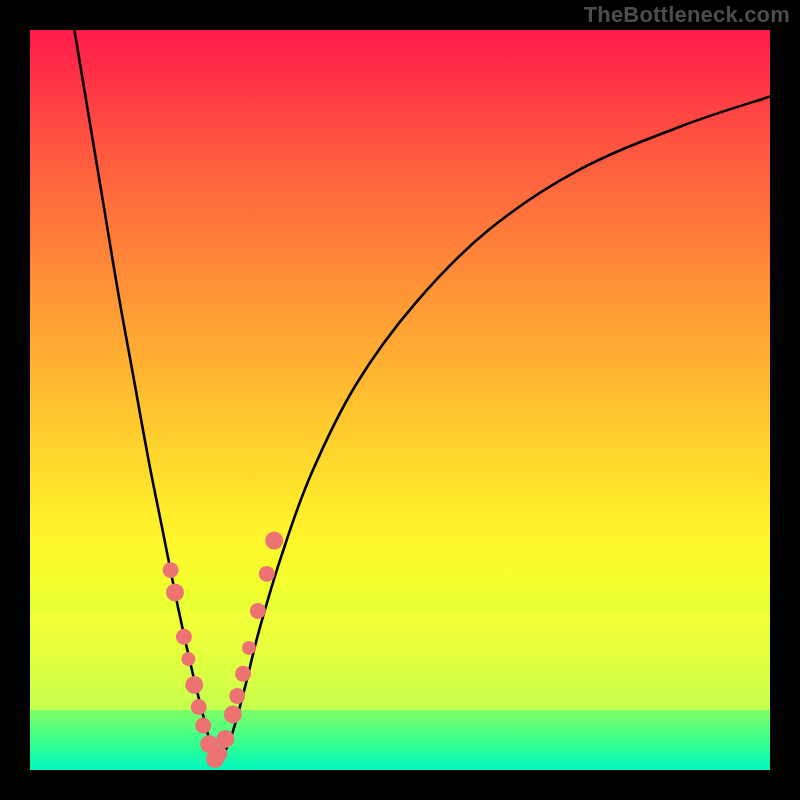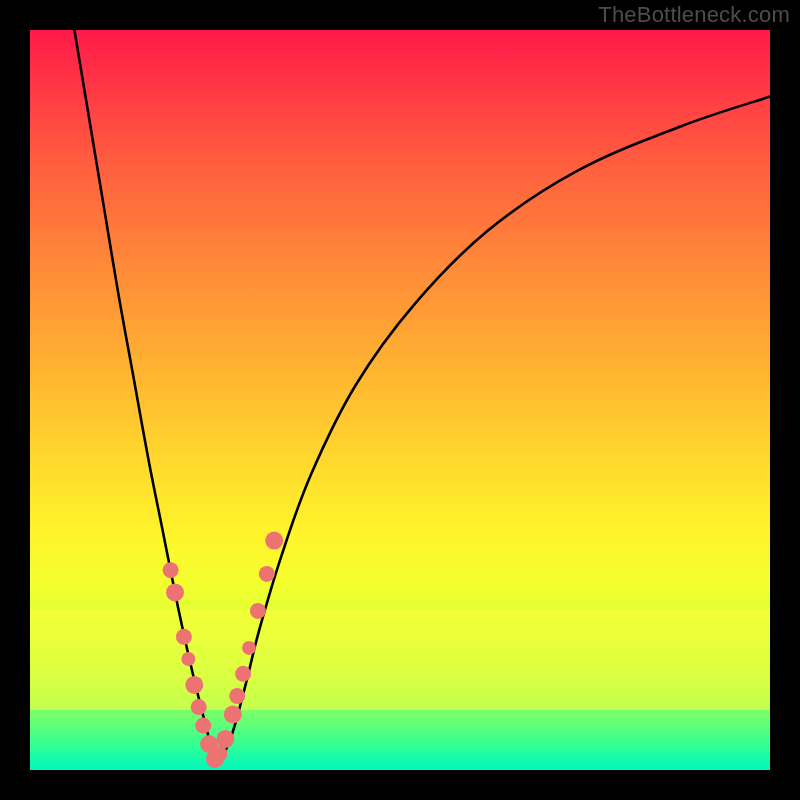--- a/index.html
+++ b/index.html
@@ -50,21 +50,21 @@
     height: 100px;
     background: #feff38;
     opacity: 0.55;
   }
   .watermark {
     position: absolute;
     top: 2px;
     right: 10px;
     color: #4d4d4d;
     font-size: 22px;
-    font-weight: 400;
+    font-weight: 700;
     letter-spacing: 0.2px;
     user-select: none;
   }
   svg.curves {
     position: absolute;
     left: 30px;
     top: 30px;
     width: 740px;
     height: 740px;
     overflow: visible;

